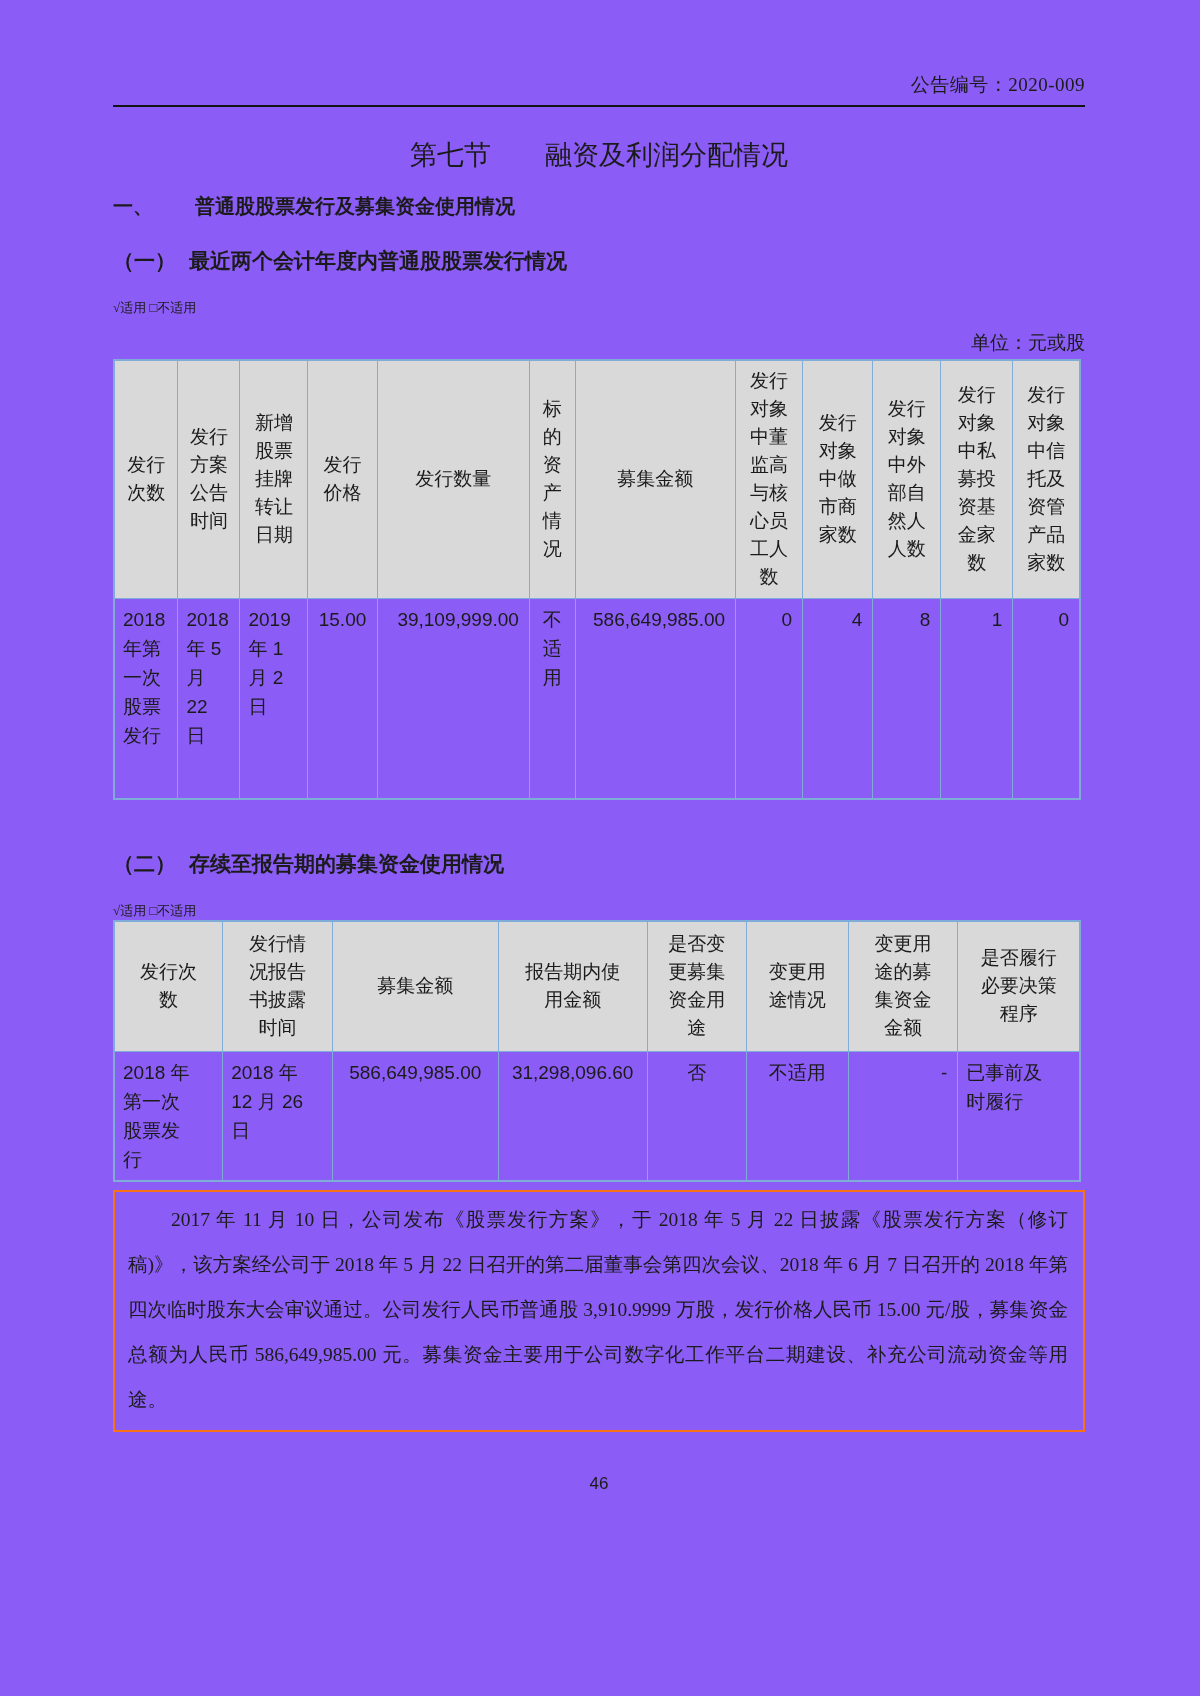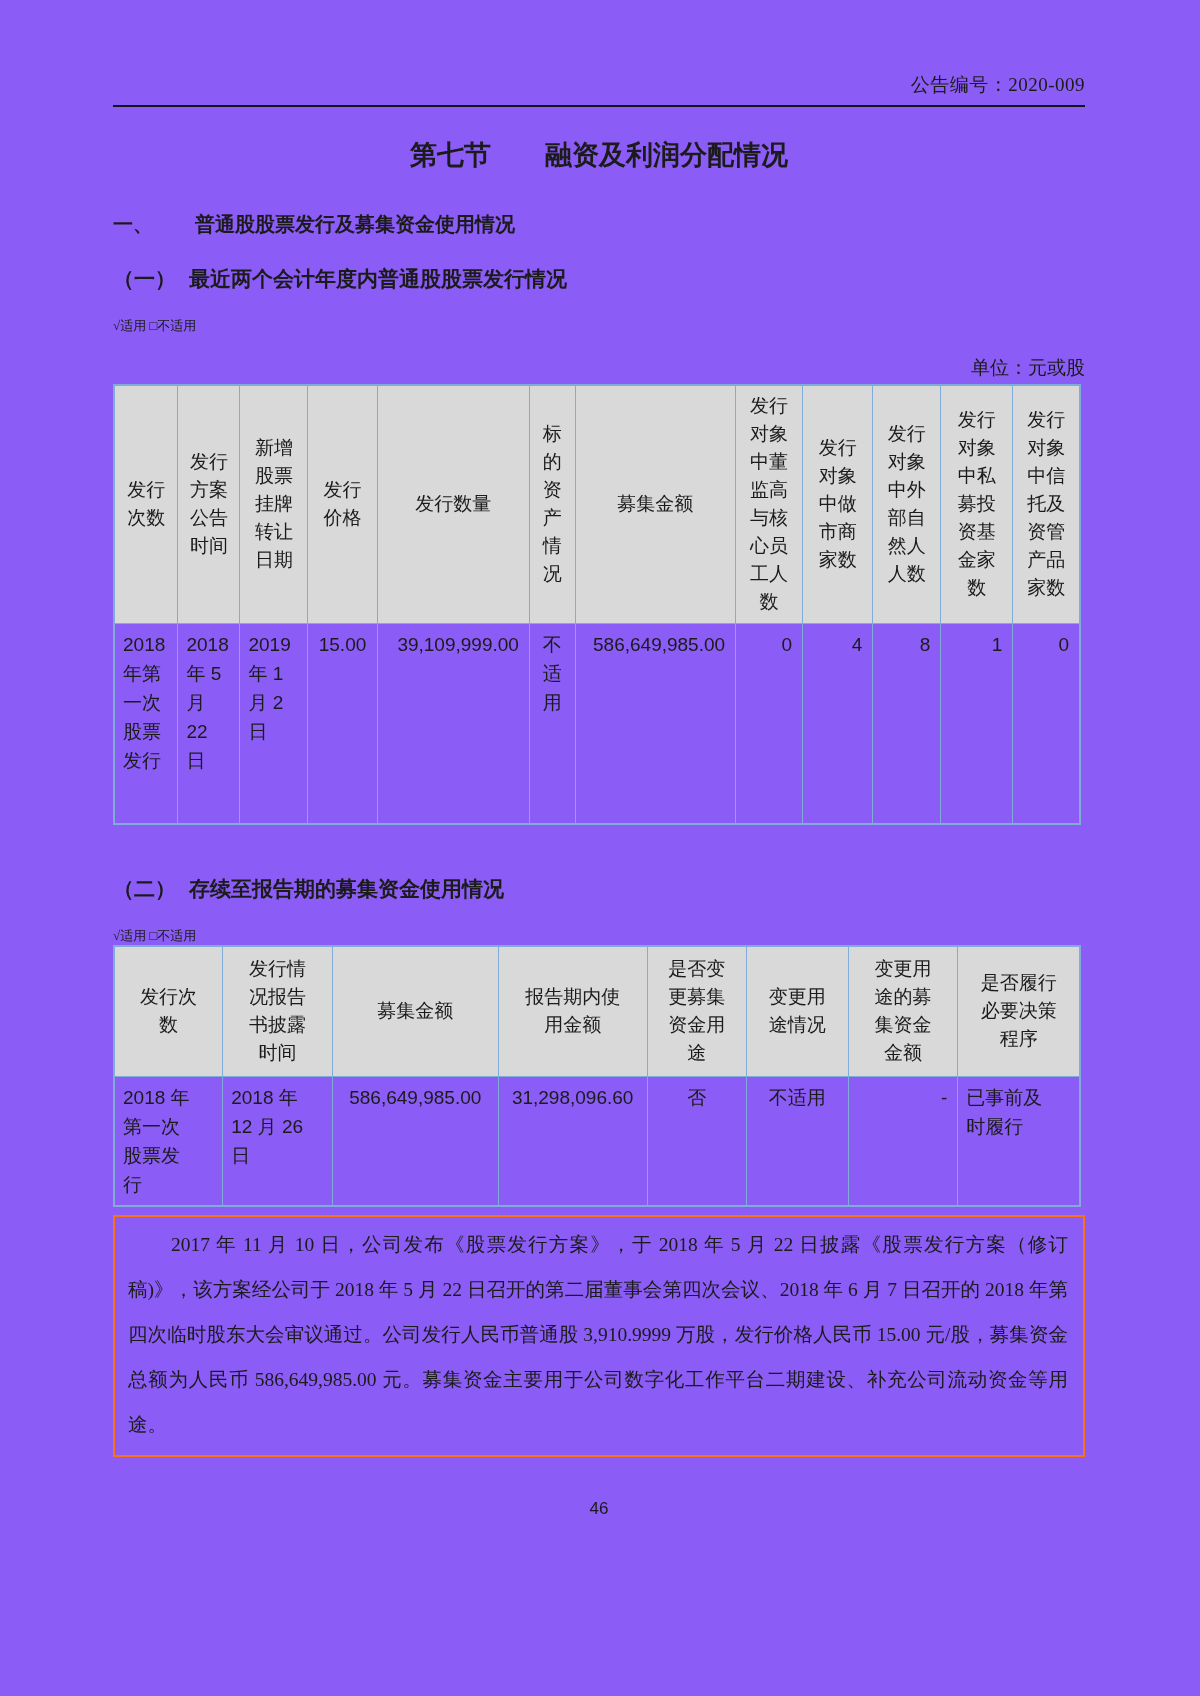--- a/index.html
+++ b/index.html
@@ -3,28 +3,28 @@
 <meta charset="utf-8">
 <style>
   html,body{margin:0;padding:0;background:#ffffff;}
   .page{
     width:1200px;height:1696px;margin:0 auto;background:#8b5cf6;
     box-sizing:border-box;padding:0 115px 0 113px;position:relative;
     font-family:"Liberation Serif",serif;color:#1b1b1b;overflow:hidden;
   }
   .doc-number{padding-top:72px;text-align:right;font-size:19px;letter-spacing:.5px;}
   .rule{border-bottom:2px solid #141414;margin-top:7px;}
-  .title{margin-top:30px;text-align:center;font-size:27px;font-weight:bold;
+  .title{margin-top:30px;text-align:center;font-size:27px;font-weight:normal;
          font-family:"Liberation Sans",sans-serif;}
-  .h1{margin-top:38px;font-size:20px;font-weight:bold;font-family:"Liberation Sans",sans-serif;}
+  .h1{margin-top:20px;font-size:20px;font-weight:bold;font-family:"Liberation Sans",sans-serif;}
   .h1 .hnum{display:inline-block;width:82px;}
   .h2{margin-top:27px;font-size:21px;font-weight:bold;font-family:"Liberation Sans",sans-serif;}
   .h2 .hnum{display:inline-block;width:76px;}
   .applicable{margin-top:24px;font-size:13px;}
-  .unit{margin-top:20px;margin-bottom:3px;text-align:right;font-size:19px;}
+  .unit{margin-top:13px;margin-bottom:3px;text-align:right;font-size:19px;}
   table.grid{border-collapse:collapse;table-layout:fixed;width:968px;
              border:2px solid #7facd9;}
   table.grid th,table.grid td{
     border:1px solid #7facd9;white-space:pre-line;overflow:hidden;
     font-size:19px;font-weight:normal;
   }
   table.grid th{
     background:#d9d9d9;text-align:center;vertical-align:middle;
     padding:4px 3px;line-height:28px;
   }

